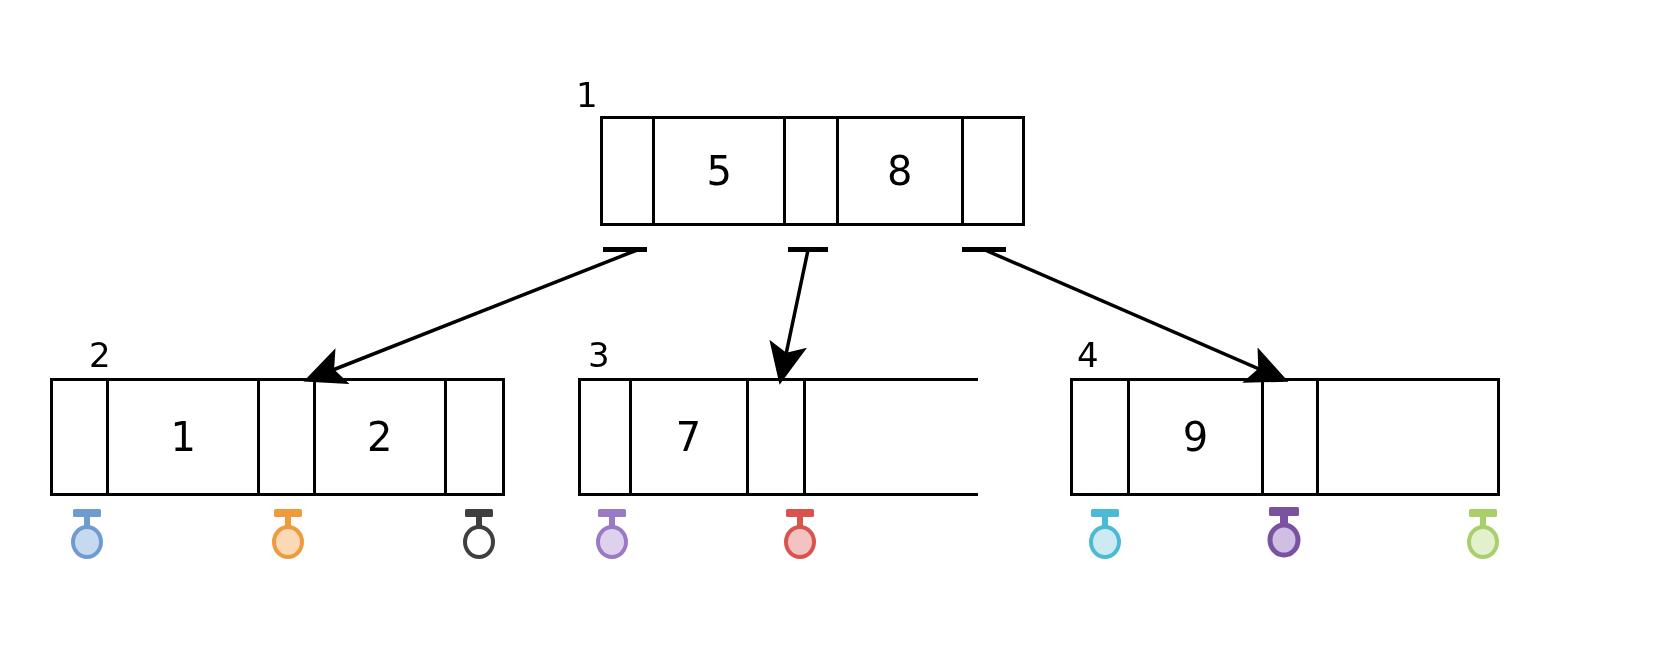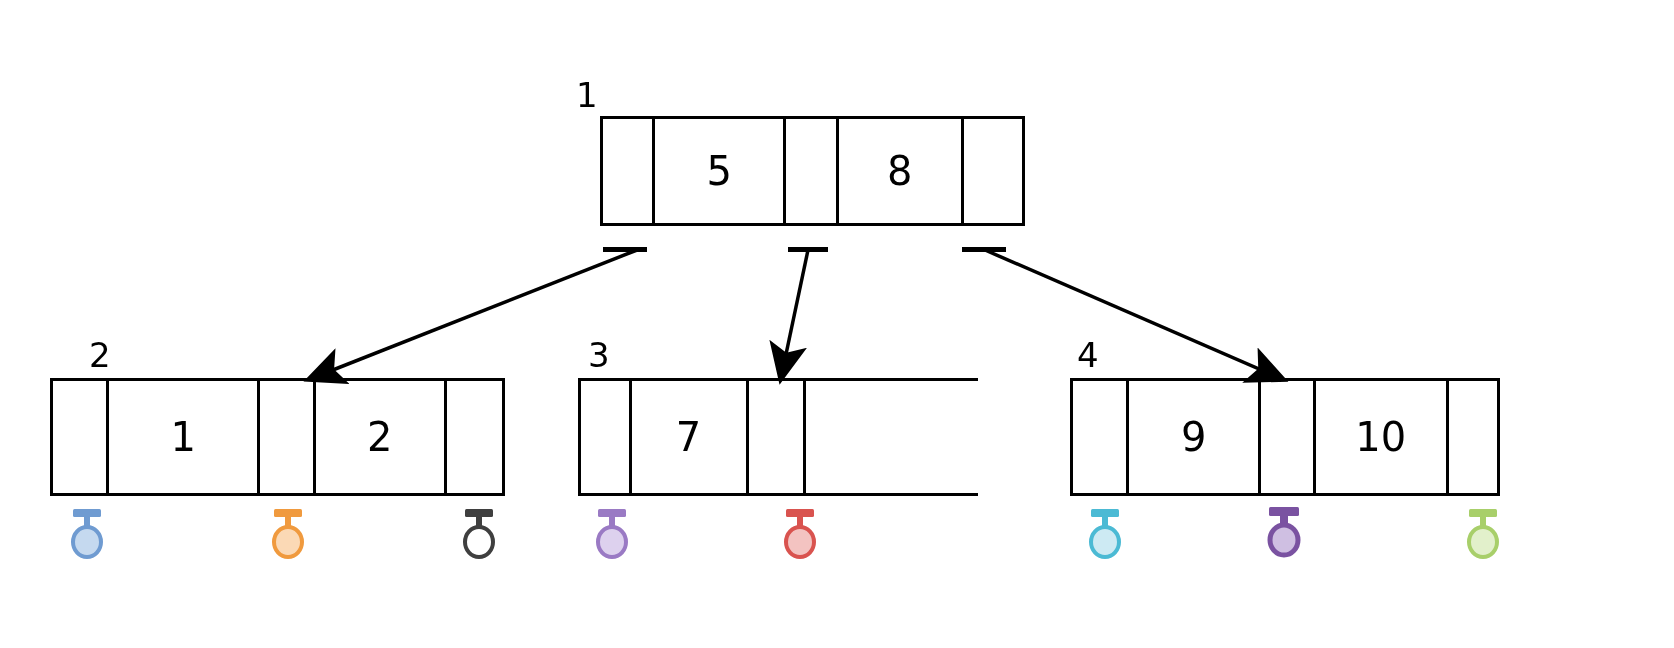--- a/index.html
+++ b/index.html
@@ -123,21 +123,20 @@
       <div class="cell ptr" style="width:56px;"></div>
     </div>
   </div>
 
   <div class="node">
     <div class="node-label" style="left:1077px; top:338px;">4</div>
     <div class="cells" style="left:1070px; top:378px; width:430px; height:118px;">
       <div class="cell ptr" style="width:57px;"></div>
       <div class="cell key" style="width:134px;">9</div>
       <div class="cell ptr" style="width:55px;"></div>
-      <div class="cell key" style="width:135px;">10</div>
       <div class="cell ptr" style="width:49px;"></div>
     </div>
   </div>
 
   <div class="rec-icon" style="left:65px; top:508px;">
     <svg width="44" height="58" viewBox="0 0 44 58" aria-hidden="true">
       <rect x="8" y="1" width="28" height="8" rx="1.5" fill="#6f9bd1"></rect>
       <rect x="19" y="7" width="6" height="14" fill="#6f9bd1"></rect>
       <ellipse cx="22" cy="34" rx="14" ry="15" fill="#c5d9ef" stroke="#6f9bd1" stroke-width="4"></ellipse>
     </svg>

